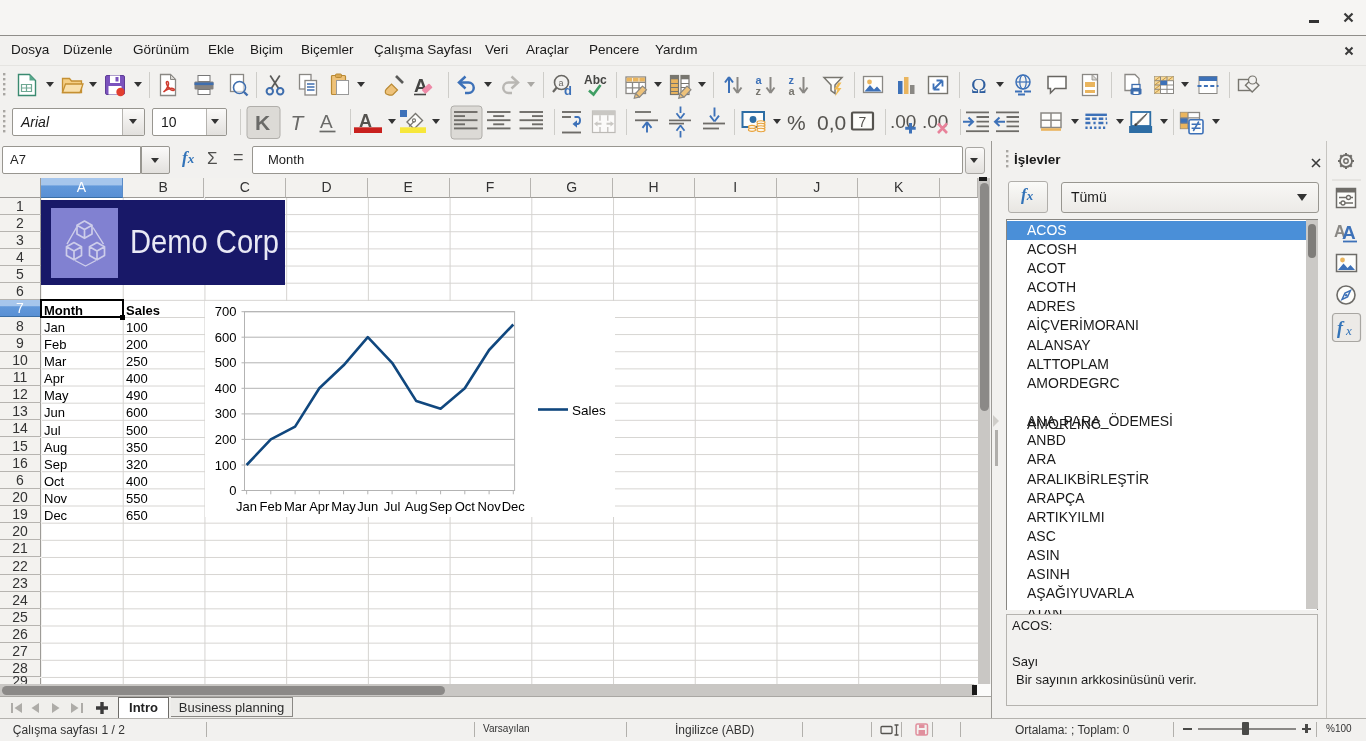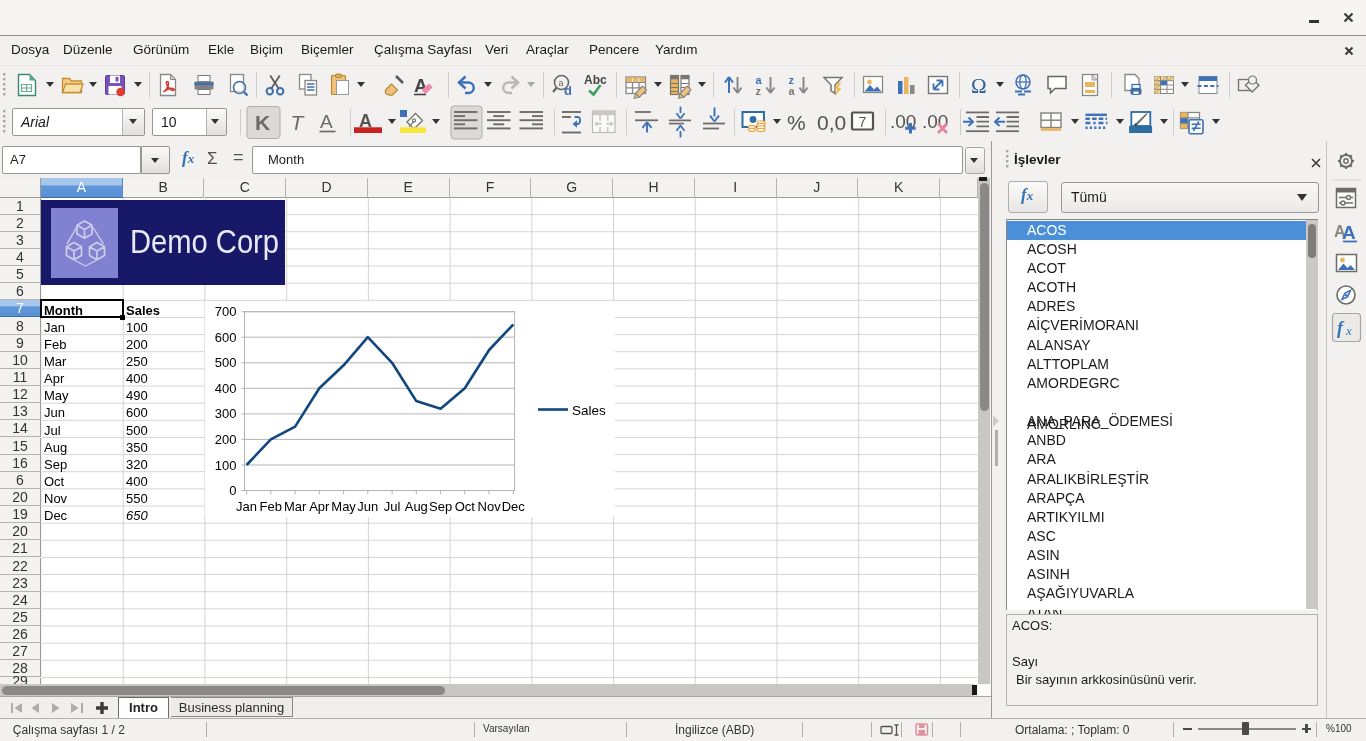--- a/index.html
+++ b/index.html
@@ -512,21 +512,21 @@
 <div class="cellt" style="left:126px;top:422.6px;">500</div>
 <div class="cellt" style="left:44px;top:439.7px;">Aug</div>
 <div class="cellt" style="left:126px;top:439.7px;">350</div>
 <div class="cellt" style="left:44px;top:456.8px;">Sep</div>
 <div class="cellt" style="left:126px;top:456.8px;">320</div>
 <div class="cellt" style="left:44px;top:474.0px;">Oct</div>
 <div class="cellt" style="left:126px;top:474.0px;">400</div>
 <div class="cellt" style="left:44px;top:491.1px;">Nov</div>
 <div class="cellt" style="left:126px;top:491.1px;">550</div>
 <div class="cellt" style="left:44px;top:508.3px;">Dec</div>
-<div class="cellt" style="left:126px;top:508.3px;font-style:italic;">650</div>
+<div class="cellt" style="left:126px;top:508.3px;">650</div>
 <div class="abs" style="left:40px;top:299.2px;width:83.5px;height:19.2px;border:2px solid #000;"></div>
 <div class="abs" style="left:119.5px;top:314.5px;width:5px;height:5px;background:#000;"></div>
 <svg class="abs" style="left:205px;top:301px;background:#fff;" width="410" height="216" viewBox="0 0 410 216">
   <rect x="39.5" y="10.7" width="270.1" height="178.8" fill="none" stroke="#b3b3b3"></rect>
   <line x1="39.5" y1="189.5" x2="309.6" y2="189.5" stroke="#b3b3b3" stroke-width="1"></line>
     <line x1="36.5" y1="189.5" x2="39.5" y2="189.5" stroke="#b3b3b3" stroke-width="1"></line>
     <text x="31.5" y="194.0" font-size="13" fill="#000" text-anchor="end">0</text>
     <line x1="39.5" y1="164.0" x2="309.6" y2="164.0" stroke="#b3b3b3" stroke-width="1"></line>
     <line x1="36.5" y1="164.0" x2="39.5" y2="164.0" stroke="#b3b3b3" stroke-width="1"></line>
     <text x="31.5" y="168.5" font-size="13" fill="#000" text-anchor="end">100</text>

